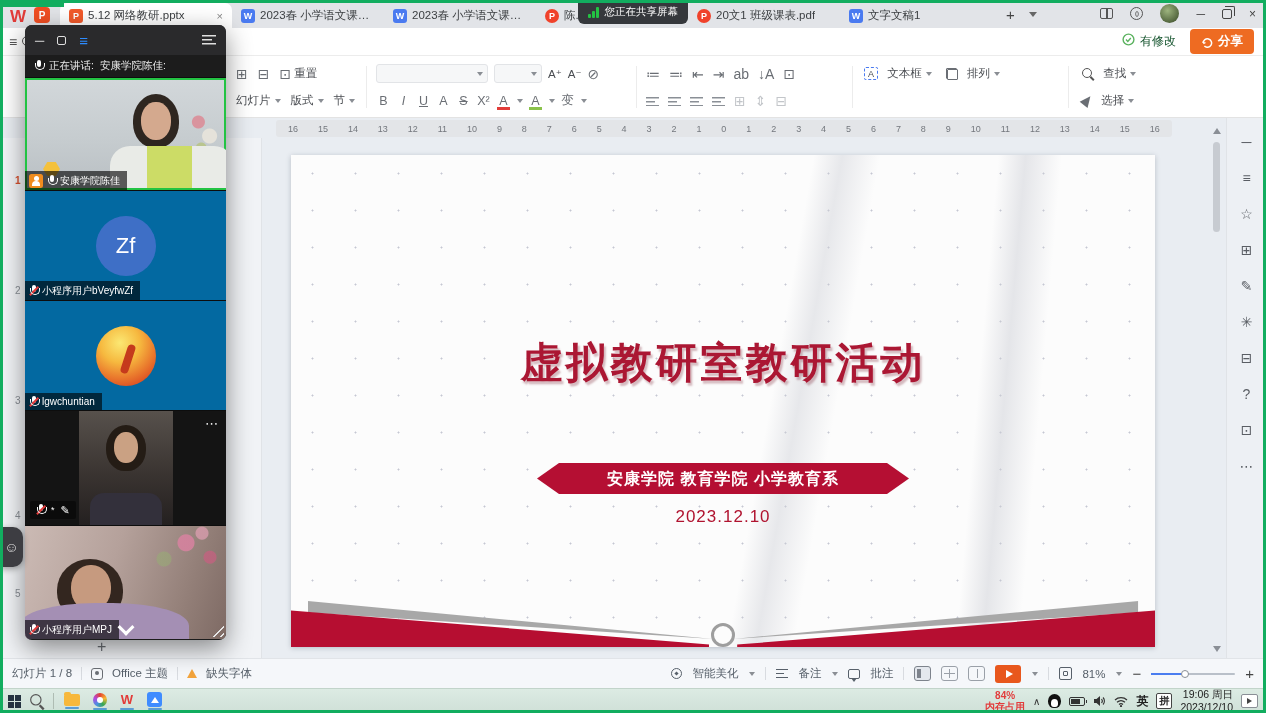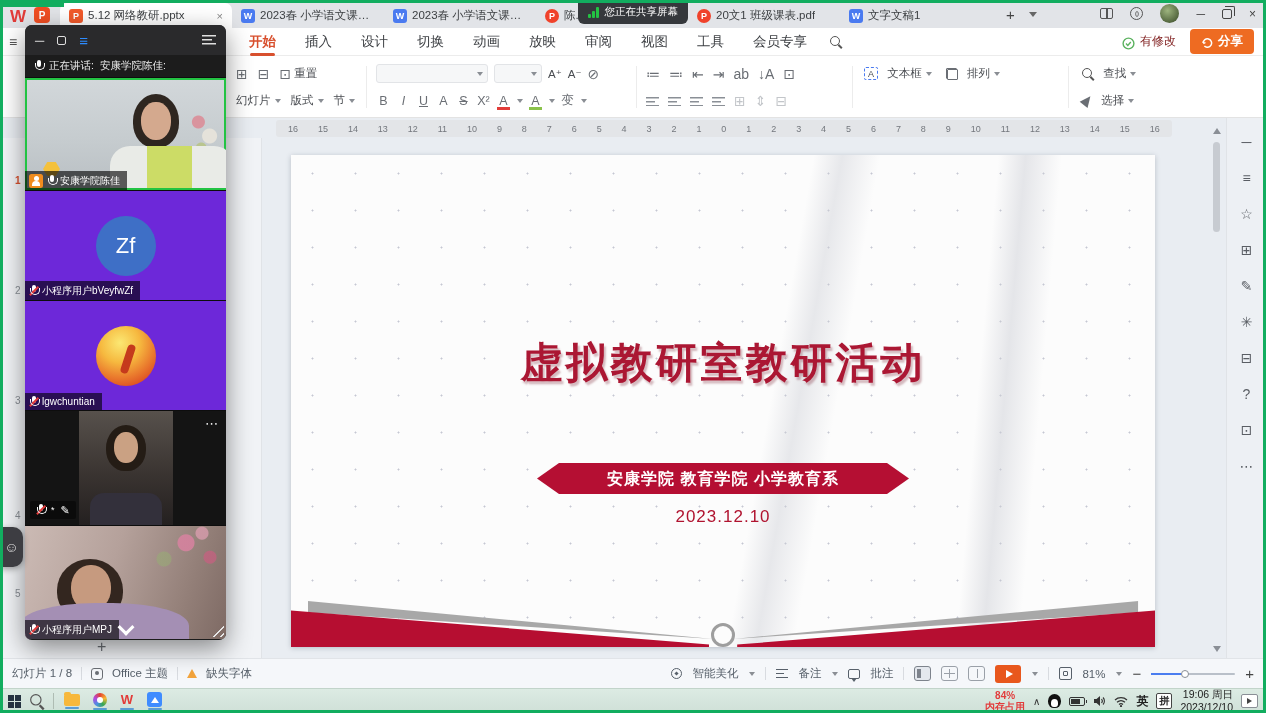--- a/index.html
+++ b/index.html
@@ -43,21 +43,21 @@
   .hamburger{position:absolute;left:9px;color:#555;font-size:14px}
   #menus{display:flex;gap:27px;margin-left:248px;font-size:13.5px;color:#3c3f43}
   .menu-item{position:relative;padding:4px 1px}
   .menu-item.active{color:#d8502e;font-weight:bold}
   .menu-item.active::after{content:"";position:absolute;left:2px;right:2px;bottom:-1px;height:3px;border-radius:2px;background:#d8502e}
   .mag{width:12px;height:12px;position:relative;display:inline-block}
   .mag::before{content:"";position:absolute;left:0;top:0;width:8px;height:8px;border:1.5px solid #555;border-radius:50%}
   .mag::after{content:"";position:absolute;left:8.5px;top:8.5px;width:4.5px;height:1.5px;background:#555;transform:rotate(45deg);transform-origin:0 0}
   .menu-search{margin-left:22px}
   .mb-right{margin-left:auto;display:flex;align-items:center;gap:14px;margin-right:12px}
-  .modified{display:flex;align-items:flex-end;gap:5px;color:#7f1d1d;font-size:12px}
+  .modified{display:flex;align-items:flex-start;gap:5px;color:#14532d;font-size:12px}
   .share-btn{display:flex;align-items:center;gap:5px;background:#ee6b22;color:#fff;font-size:12.5px;font-weight:bold;border-radius:4px;padding:4px 11px}
 
   
   .ribbon{position:absolute;left:0;top:56px;width:100%;height:62px;background:#fff;border-bottom:1px solid #e3e3e3;z-index:4}
   .grp{position:absolute;top:6px;height:50px;display:flex;flex-direction:column;justify-content:space-between;color:#4a4d52}
   .grp .row{display:flex;align-items:center;gap:10px;height:23px}
   .gdiv{position:absolute;top:10px;height:42px;width:1px;background:#ececec}
   .glyph{color:#6a6e74;font-size:14px;line-height:1}
   .glyph.dim{color:#c3c6ca}
   .rlabel{font-size:11.5px;display:flex;align-items:center;gap:3px}
@@ -175,21 +175,21 @@
   .m-min{font-size:13px;line-height:1}
   .m-sq{width:9px;height:9px;border:1.5px solid #dfdfdf;border-radius:2px}
   .m-list{color:#2d8cff;font-size:15px;font-weight:bold}
   .m-layout{margin-left:auto;width:14px;height:10px;background-image:linear-gradient(#dfdfdf,#dfdfdf),linear-gradient(#dfdfdf,#dfdfdf),linear-gradient(#dfdfdf,#dfdfdf);background-size:14px 1.5px,10px 1.5px,14px 1.5px;background-position:0 0,0 4px,0 8px;background-repeat:no-repeat}
   .m-speak{height:22px;display:flex;align-items:center;gap:6px;padding:0 9px;color:#ececec;font-size:10.5px;flex:none;white-space:nowrap;overflow:hidden}
   .mic{width:9px;height:12px;position:relative;flex:none;display:inline-block}
   .mic::before{content:"";position:absolute;left:2.5px;top:0;width:4px;height:7px;background:#fff;border-radius:2px}
   .mic::after{content:"";position:absolute;left:0.5px;top:3px;width:8px;height:6px;border:1.3px solid #fff;border-top:none;border-radius:0 0 8px 8px}
   .mic .slash{position:absolute;left:-1px;top:5px;width:12px;height:1.6px;background:#e23b3b;transform:rotate(-45deg)}
   #participants{flex:1;display:flex;flex-direction:column}
-  .tile{position:relative;background:#6d28d9;border-top:1px solid #0d0d0d;overflow:hidden;flex:none}
+  .tile{position:relative;background:#0369a1;border-top:1px solid #0d0d0d;overflow:hidden;flex:none}
   .tile.speaking{box-shadow:inset 0 0 0 2px #23c343}
   .name-pill{position:absolute;left:0;bottom:0;display:flex;align-items:center;gap:4px;background:rgba(0,0,0,.62);color:#fff;font-size:10px;padding:2.5px 7px 2.5px 4px;max-width:98%;white-space:nowrap;overflow:hidden;z-index:3}
   .pbadge{width:14px;height:14px;background:#f08c1e;border-radius:2.5px;position:relative;flex:none}
   .pbadge::before{content:"";position:absolute;left:4.5px;top:2px;width:5px;height:5px;background:#fff;border-radius:50%}
   .pbadge::after{content:"";position:absolute;left:3px;bottom:2px;width:8px;height:4.5px;background:#fff;border-radius:4px 4px 0 0}
   .init{position:absolute;left:50%;top:50%;transform:translate(-50%,-50%);width:60px;height:60px;border-radius:50%;background:#3e6fc6;color:#fff;font-size:22px;display:flex;align-items:center;justify-content:center}
   .img-av{position:absolute;left:50%;top:50%;transform:translate(-50%,-50%);width:60px;height:60px;border-radius:50%;background:radial-gradient(circle at 40% 28%,#fbe873 0%,#f6b93f 35%,#ea7a2d 62%,#d8401f 88%);overflow:hidden}
   .img-av::after{content:"";position:absolute;left:28px;top:18px;width:8px;height:30px;background:#c53a1c;transform:rotate(18deg);border-radius:4px}
   .scene1{position:absolute;inset:2px;background:linear-gradient(180deg,#d2d7da 0%,#c6cccf 55%,#b9bfc3 100%)}
   .scene1 .decor{position:absolute;right:6px;top:34px;width:28px;height:40px;background:radial-gradient(circle at 30% 20%,#d9949e 0 6px,transparent 7px),radial-gradient(circle at 70% 55%,#e5e2da 0 7px,transparent 8px),radial-gradient(circle at 40% 85%,#b9c58f 0 5px,transparent 6px)}
@@ -264,32 +264,20 @@
     <span class="ic-globe"></span>
     <span class="avatar"></span>
     <span class="wc">─</span>
     <span class="ic-restore"></span>
     <span class="wc">×</span>
   </div>
 </div>
 
 <div class="menubar">
   <span class="hamburger">≡</span>
-  <div id="menus">
-      <span class="menu-item active">开始</span>
-      <span class="menu-item">插入</span>
-      <span class="menu-item">设计</span>
-      <span class="menu-item">切换</span>
-      <span class="menu-item">动画</span>
-      <span class="menu-item">放映</span>
-      <span class="menu-item">审阅</span>
-      <span class="menu-item">视图</span>
-      <span class="menu-item">工具</span>
-      <span class="menu-item">会员专享</span>
-    </div>
   <span class="mag menu-search"></span>
   <div class="mb-right">
     <span class="modified">
       <svg width="13" height="13" viewBox="0 0 13 13">
           <circle cx="6.5" cy="6.5" r="5.4" fill="none" stroke="#5bb25f" stroke-width="1.4"></circle>
           <path d="M4 6.6l1.8 1.8 3-3.4" fill="none" stroke="#5bb25f" stroke-width="1.4"></path>
         </svg>
       <span>有修改</span>
     </span>
     <span class="share-btn">

